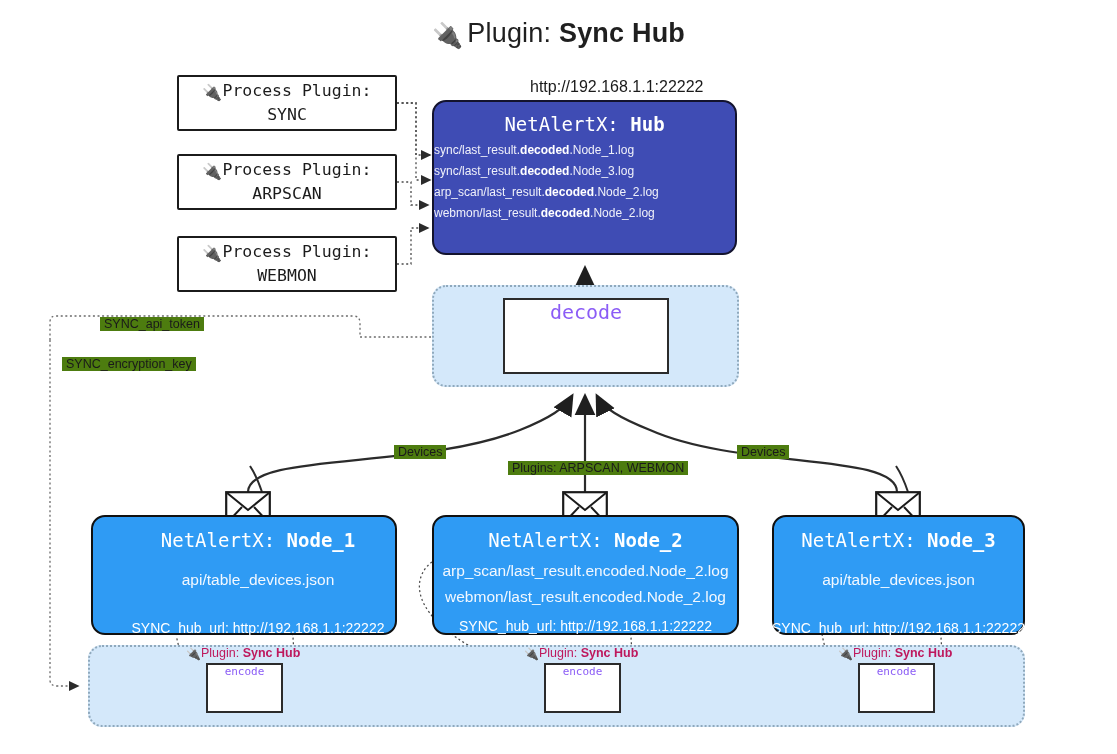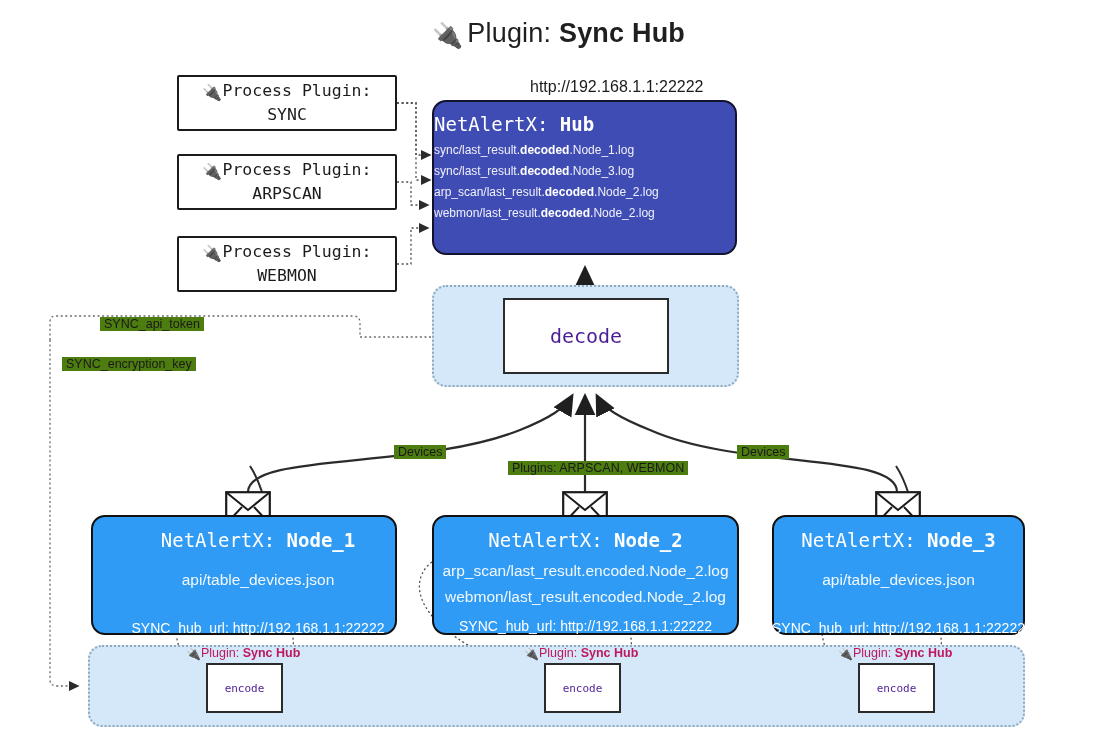--- a/index.html
+++ b/index.html
@@ -20,34 +20,34 @@
            display:flex;flex-direction:column;align-items:center;justify-content:center;
            font-family:"DejaVu Sans Mono","Liberation Mono",monospace;
            font-size:16.5px;color:#1b1b1b;line-height:1.35;}
   .procbox .l1{white-space:nowrap;}
   .procbox .plug{font-family:"DejaVu Sans",sans-serif;font-size:16px;vertical-align:-2px;}
 
   
   #hub{background:#3f4cb4;border:2.5px solid #13132e;border-radius:14px;
        box-shadow:0 0 0 0 transparent;}
   #hub .hdr{font-family:"DejaVu Sans Mono","Liberation Mono",monospace;
-            font-size:19px;color:#ffffff;margin-top:11px;}
+            font-size:19px;color:#ffffff;text-align:center;margin-top:11px;}
   #hub .hdr .b{font-weight:bold;}
   #hub .line{color:#f0f1fa;font-size:12px;line-height:1.0;margin-top:9px;
              text-align:left;white-space:nowrap;}
   #hub .line b{color:#ffffff;font-weight:bold;}
   #huburl{position:absolute;font-size:16px;color:#1a1a1a;white-space:nowrap;}
 
   
   .subg{background:#d4e8fa;border:2px dotted #8fa9bd;border-radius:14px;}
 
   
   .wbox{background:#ffffff;border:2px solid #2b2b2b;
-        display:flex;align-items:center;justify-content:center;
-        font-family:"DejaVu Sans Mono","Liberation Mono",monospace;color:#4c1d95;}
+        display:flex;align-items:flex-start;justify-content:center;
+        font-family:"DejaVu Sans Mono","Liberation Mono",monospace;color:#8b5cf6;}
 
   
   .nodebox{background:#2f9bf4;border:2.5px solid #101010;border-radius:14px;
            display:flex;flex-direction:column;align-items:center;}
   .nodebox .hdr{font-family:"DejaVu Sans Mono","Liberation Mono",monospace;
                 font-size:19px;color:#ffffff;margin-top:12px;white-space:nowrap;}
   .nodebox .hdr .b{font-weight:bold;}
   .nodebox .ln{font-size:15.5px;color:#f2f8ff;white-space:nowrap;}
   .nodebox .hub-url{font-size:14px;color:#ffffff;white-space:nowrap;}
 

